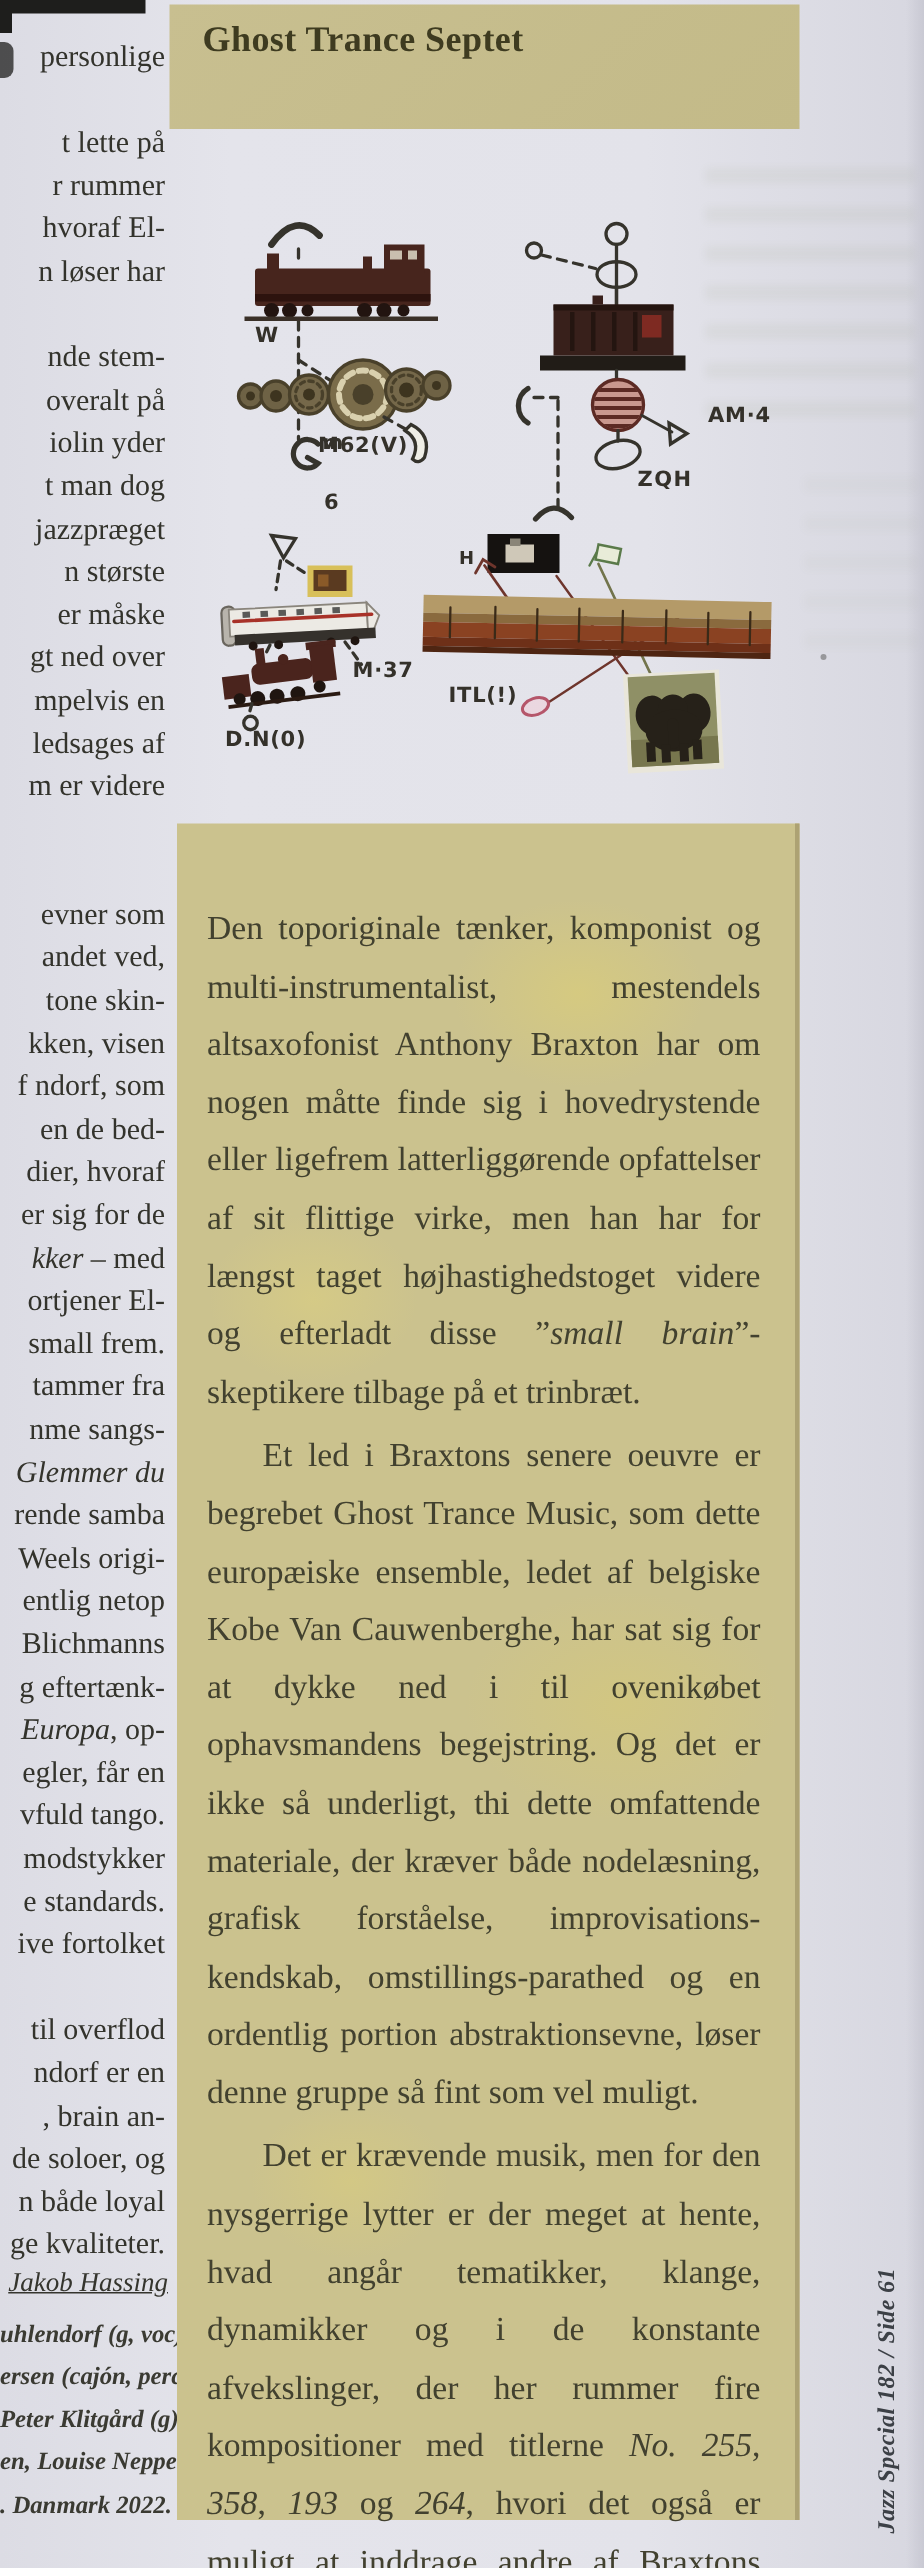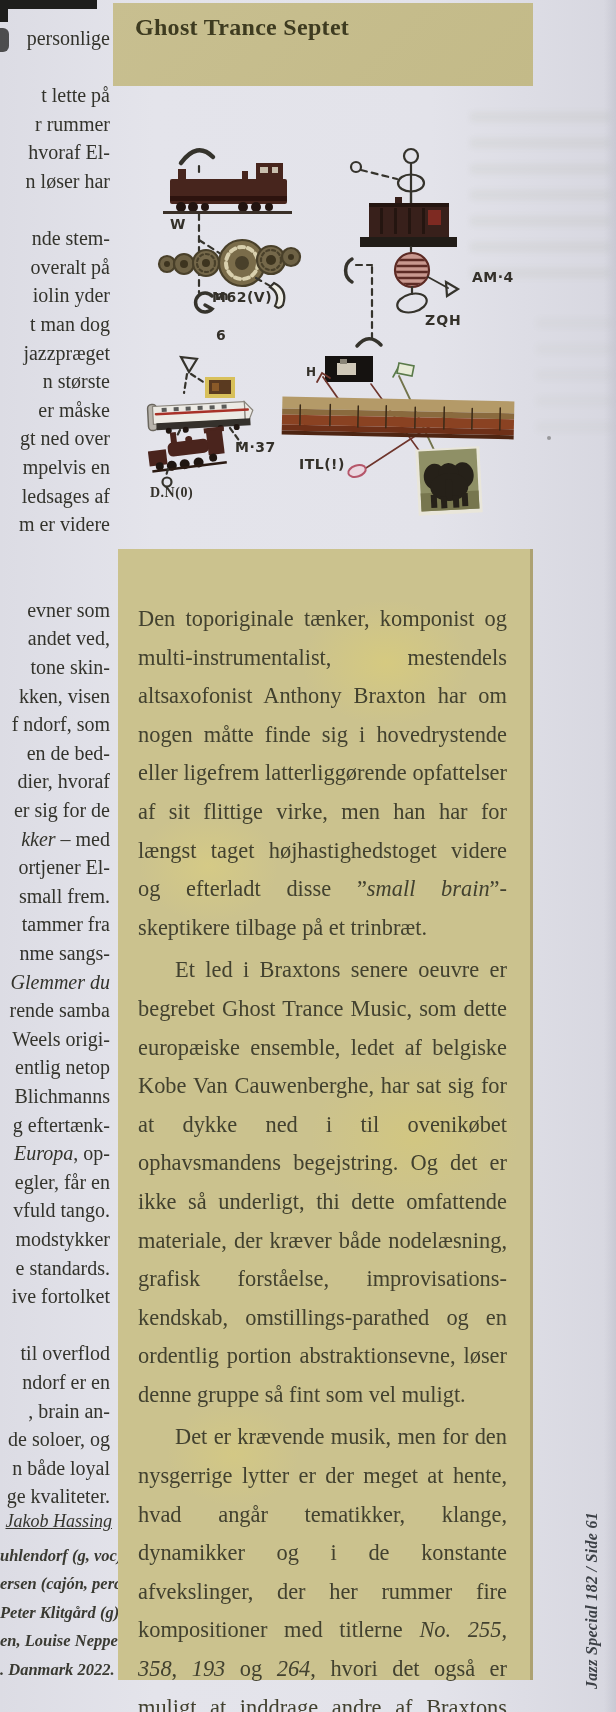--- a/index.html
+++ b/index.html
@@ -325,21 +325,21 @@
     </g>
   </svg>
 
   <span class="cl" style="left:66px;top:130px;font-size:14px;">W</span>
   <span class="cl" style="left:111px;top:202px;">m</span>
   <span class="cl" style="left:108px;top:203px;font-size:14px;">M62(V)</span>
   <span class="cl" style="left:112px;top:241px;font-size:14px;">6</span>
   <span class="cl" style="left:368px;top:183px;font-size:14px;">AM·4</span>
   <span class="cl" style="left:297px;top:226px;font-size:14px;letter-spacing:1px;margin-left:24px;">ZQH</span>
   <span class="cl" style="left:131px;top:353px;font-size:14px;">M·37</span>
-  <span class="cl" style="left:46px;top:399px;font-size:14px;font-family:Liberation Serif, serif;">D.N(0)</span>
+  <span class="cl" style="left:46px;top:399px;font-size:14px;">D.N(0)</span>
   <span class="cl" style="left:195px;top:370px;font-size:14px;">ITL(!)</span>
   <span class="cl" style="left:202px;top:279px;font-size:12px;">H</span>
 </div>
 
 <div class="review-box">
   <div>
       <p class="para"><span>Den toporiginale tænker, komponist og multi-instrumentalist, mestendels altsaxofonist Anthony Braxton har om nogen måtte finde sig i hovedrystende eller ligefrem latterliggørende opfattelser af sit flittige virke, men han har for længst taget højhastighedstoget videre og efterladt disse ”</span><span class="it">small brain</span><span>”-skeptikere tilbage på et trinbræt.</span></p>
       <p class="para ind"><span>Et led i Braxtons senere oeuvre er begrebet Ghost Trance Music, som dette europæiske ensemble, ledet af belgiske Kobe Van Cauwenberghe, har sat sig for at dykke ned i til ovenikøbet ophavsmandens begejstring. Og det er ikke så underligt, thi dette omfattende materiale, der kræver både nodelæsning, grafisk forståelse, improvisations-kendskab, omstillings-parathed og en ordentlig portion abstraktionsevne, løser denne gruppe så fint som vel muligt.</span></p>
       <p class="para ind"><span>Det er krævende musik, men for den nysgerrige lytter er der meget at hente, hvad angår tematikker, klange, dynamikker og i de konstante afvekslinger, der her rummer fire kompositioner med titlerne </span><span class="it">No. 255</span><span>, </span><span class="it">358</span><span>, </span><span class="it">193</span><span> og </span><span class="it">264</span><span>, hvori det også er muligt at inddrage andre af Braxtons ligeledes nummererede titler, der under alle omstændigheder udfolder sig over 20 minutter hver. Så tillige varmt at anbefale: </span></p>
     </div>

